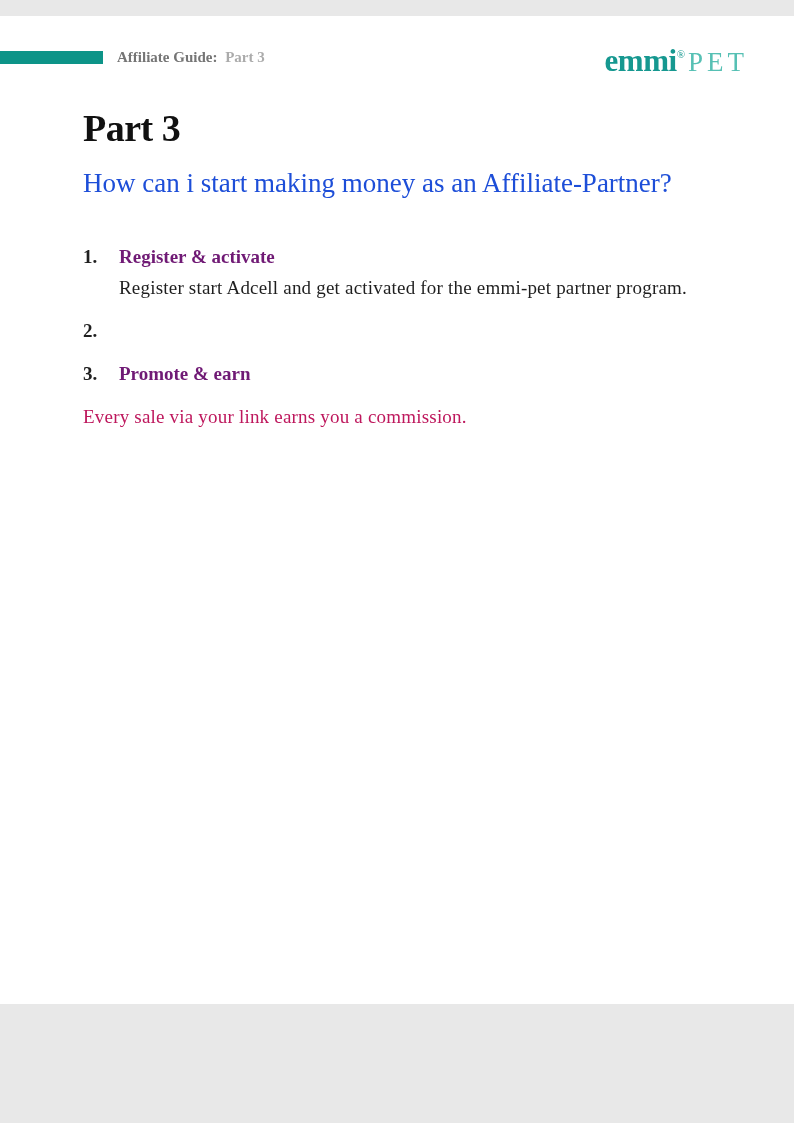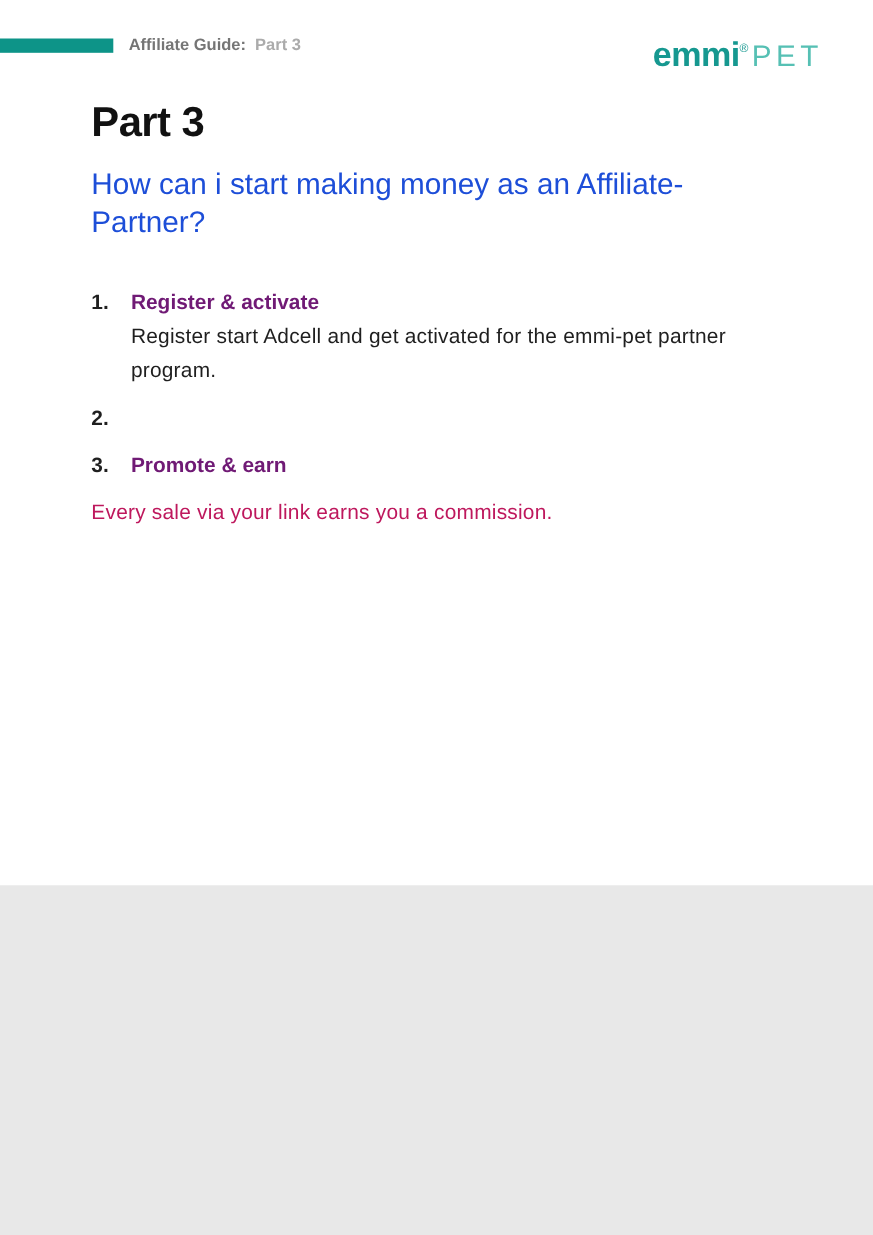--- a/index.html
+++ b/index.html
@@ -1,39 +1,39 @@
 <!DOCTYPE html>
 <html><head>
 <meta charset="utf-8">
 <style>
   html,body{margin:0;padding:0;background:#e8e8e8;}
   .page{
     position:relative;
-    width:794px;height:805px;
+    width:794px;height:988px;
     background:#ffffff;
-    font-family:Liberation Sans, sans-serif;
+    font-family:Liberation Serif, serif;
     overflow:hidden;
-    margin:0 auto;
+    margin:16px auto;
   }
   
   .header-bar{
     position:absolute;left:0;top:35px;
     width:103px;height:13px;
     background:#0d9488;
   }
   .header-label{
     position:absolute;left:117px;top:32px;
     font-size:15px;font-weight:bold;line-height:18px;
     white-space:nowrap;
   }
   .header-label .hl-bold{color:#757575;}
   .header-label .hl-light{color:#ababab;margin-left:4px;}
   .logo{
     position:absolute;right:46px;top:26px;
-    white-space:nowrap;line-height:48px;
+    white-space:nowrap;line-height:37px;
   }
   .logo .brand{
     font-size:31px;font-weight:bold;color:#169890;letter-spacing:-0.5px;
   }
   .logo .reg{
     font-size:11px;color:#169890;position:relative;top:-13px;left:0px;
   }
   .logo .suffix{
     font-size:27px;font-weight:normal;color:#56c0b4;letter-spacing:4px;margin-left:3px;
   }

